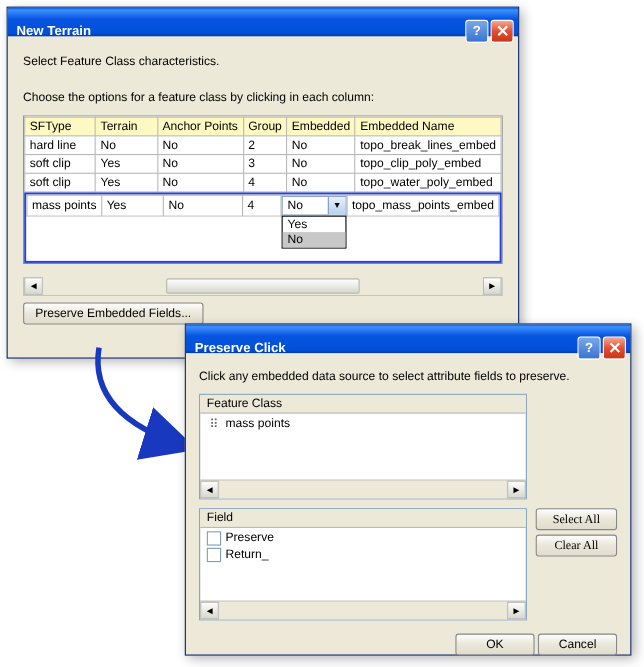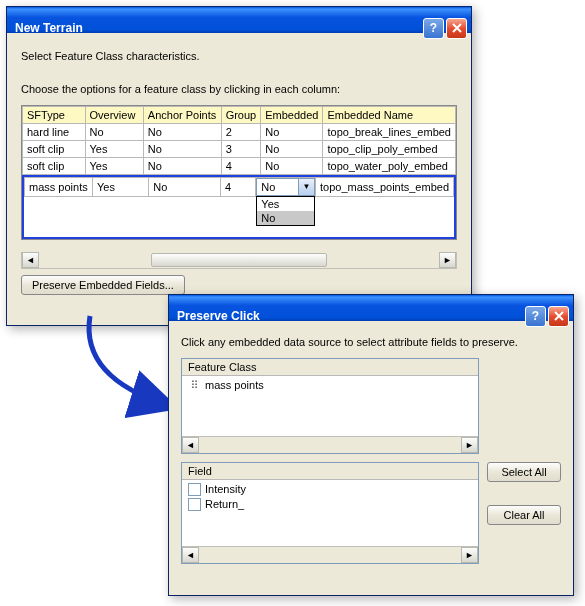--- a/index.html
+++ b/index.html
@@ -204,21 +204,21 @@
   </div>
   <div class="window-body">
     <div class="instr">Select Feature Class characteristics.</div>
     <div class="instr" style="margin-top:18px;">Choose the options for a feature class by clicking in each column:</div>
 
     <div class="table-wrap">
       <table class="grid">
         <tbody>
             <tr>
           <th style="width:68px">SFType</th>
-          <th style="width:60px">Overview</th>
+          <th style="width:60px">Terrain</th>
           <th style="width:78px">Anchor Points</th>
           <th style="width:38px">Group</th>
           <th style="width:62px">Embedded</th>
           <th>Embedded Name</th>
         </tr>
         <tr>
           <td>hard line</td>
           <td>No</td>
           <td>No</td>
           <td>2</td>
@@ -320,34 +320,38 @@
             <div class="track"></div>
             <div class="sb-btn">►</div>
           </div>
         </div>
 
         <div class="listbox" style="height:102px; margin-top:8px; position:relative;">
           <div class="hdr">Field</div>
           <div class="content">
             <div class="row">
               <span class="chk"></span>
-              <span>Intensity</span>
+              <span>Preserve</span>
             </div>
             <div class="row">
               <span class="chk"></span>
               <span>Return_</span>
             </div>
           </div>
           <div class="scrollbar-h" style="position:absolute;left:0;right:0;bottom:0;border:none;border-top:1px solid #c0c0b8;">
             <div class="sb-btn">◄</div>
             <div class="track"></div>
             <div class="sb-btn">►</div>
           </div>
         </div>
       </div>
-      <div style="width:74px; display:flex; flex-direction:column; gap:23px; padding-top:104px;">
+      <div style="width:74px; display:flex; flex-direction:column; gap:4px; padding-top:104px;font-family:Liberation Serif, serif;">
         <button class="std-btn" style="min-width:0;padding:3px 4px;">Select All</button>
         <button class="std-btn" style="min-width:0;padding:3px 4px;">Clear All</button>
       </div>
     </div>
 
+    <div style="text-align:right; margin-top:12px;">
+      <button class="std-btn">OK</button>
+      <button class="std-btn">Cancel</button>
+    </div>
   </div>
 </div>
 
 </body></html>

